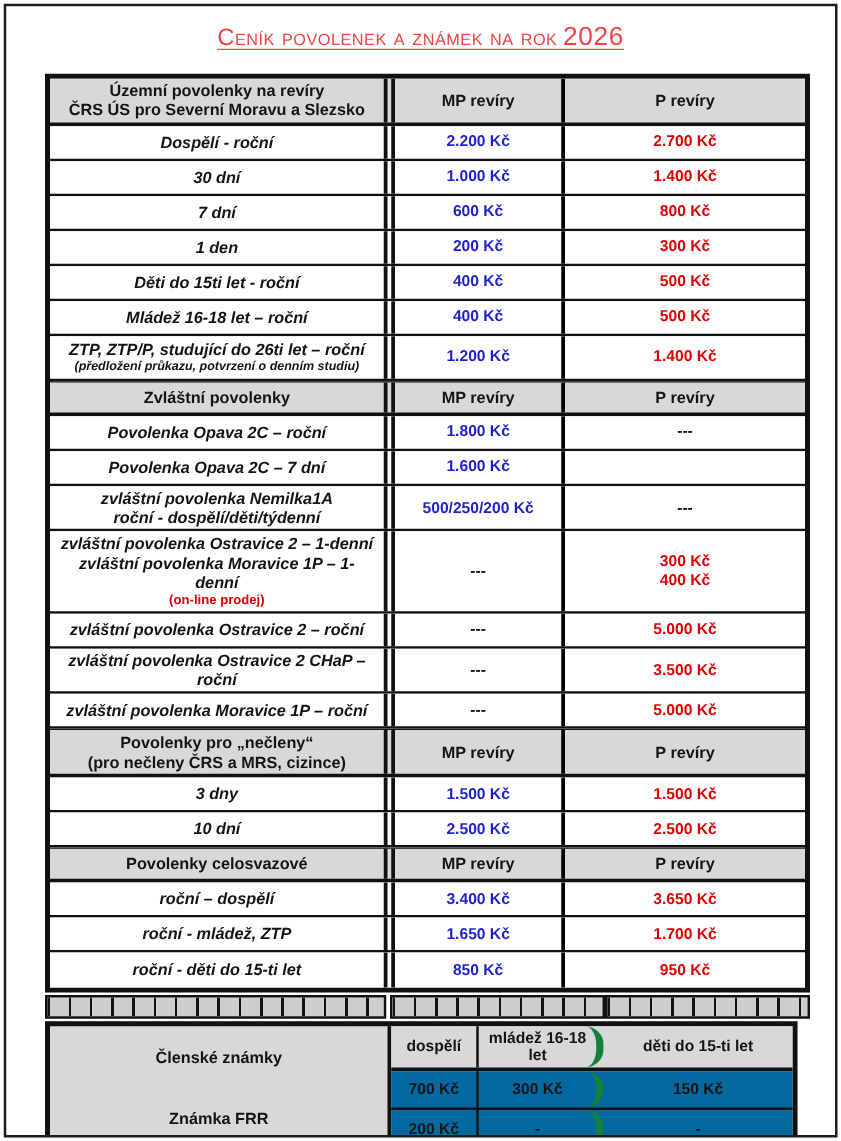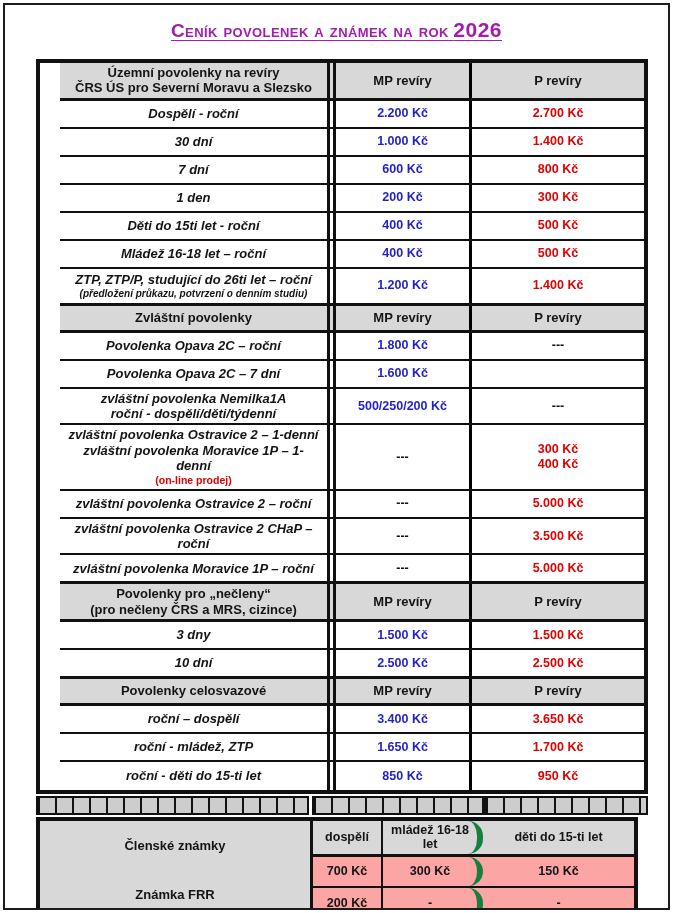--- a/index.html
+++ b/index.html
@@ -4,32 +4,32 @@
 <style>
   * { box-sizing: border-box; margin: 0; padding: 0; }
   html, body { width: 673px; height: 913px; background: #ffffff; }
   body { font-family: "Liberation Sans", sans-serif; position: relative; }
   .page {
     position: absolute; inset: 3px; border: 2px solid #1c1c1c;
     background: #ffffff; overflow: hidden;
   }
   
   .title {
-    margin-top: 13px; text-align: center; color: #a21caf;
-    font-weight: bold; text-decoration: underline;
+    margin-top: 13px; text-align: center; color: #ef4444;
+    font-weight: normal; text-decoration: underline;
     text-underline-offset: 3px;
   }
   .title .t1 { font-variant: small-caps; font-size: 19px; letter-spacing: .4px; }
   .title .t2 { font-size: 21px; letter-spacing: .5px; }
   
   .mtable {
     width: 612px; margin: 17px 0 0 31px;
     border: 4px solid #111; background: #fff;
   }
-  .trow { display: flex; min-height: 28px; border-bottom: 2px solid #111; background: #fff; margin-left: 20px; }
+  .trow { display: flex; min-height: 28px; border-bottom: 2px solid #111; background: #fff; }
   .trow:last-child { border-bottom: none; }
   .trow.sec { background: #d8d8d8; border-bottom: 3px solid #111; border-top: 1px solid #111; }
   .trow.first { border-top: none; }
   .cell {
     display: flex; flex-direction: column; justify-content: center; align-items: center;
     text-align: center; padding: 2px 6px; line-height: 1.18;
   }
   .c1 { width: 270px; border-right: 3px solid #111; }
   .c2 { width: 136px; border-left: 3px solid #111; margin-left: 3px; }
   .c3 { flex: 1; border-left: 3px solid #000000; }
@@ -61,21 +61,21 @@
     display: flex; width: 602px; margin-left: 31px;
     border: 4px solid #111; background: #d8d8d8; min-height: 100px;
   }
   .bleft {
     width: 273px; border-right: 3px solid #111;
     display: flex; flex-direction: column; justify-content: space-around; align-items: center;
     font-size: 13px; font-weight: bold; color: #141414; text-align: center;
   }
   .bright { flex: 1; display: flex; flex-direction: column; }
   .bhead { display: flex; min-height: 36px; background: #d8d8d8; border-bottom: 3px solid #111; }
-  .bdata { display: flex; min-height: 31px; background: #fca5a5; border-bottom: 2px solid #111; justify-content: center; }
+  .bdata { display: flex; min-height: 31px; background: #0369a1; border-bottom: 2px solid #111; justify-content: center; }
   .bdata:last-child { border-bottom: none; }
   .bc {
     display: flex; align-items: center; justify-content: center; text-align: center;
     font-size: 12.5px; font-weight: bold; color: #141414; padding: 2px 4px; line-height: 1.15;
   }
   .bc1 { width: 70px; border-right: 2px solid #111; }
   .bc2 { width: 100px; border-right: 6px solid #15803d; border-radius: 15px; }
   .bc3 { flex: 1; }
 </style>
 </head>

